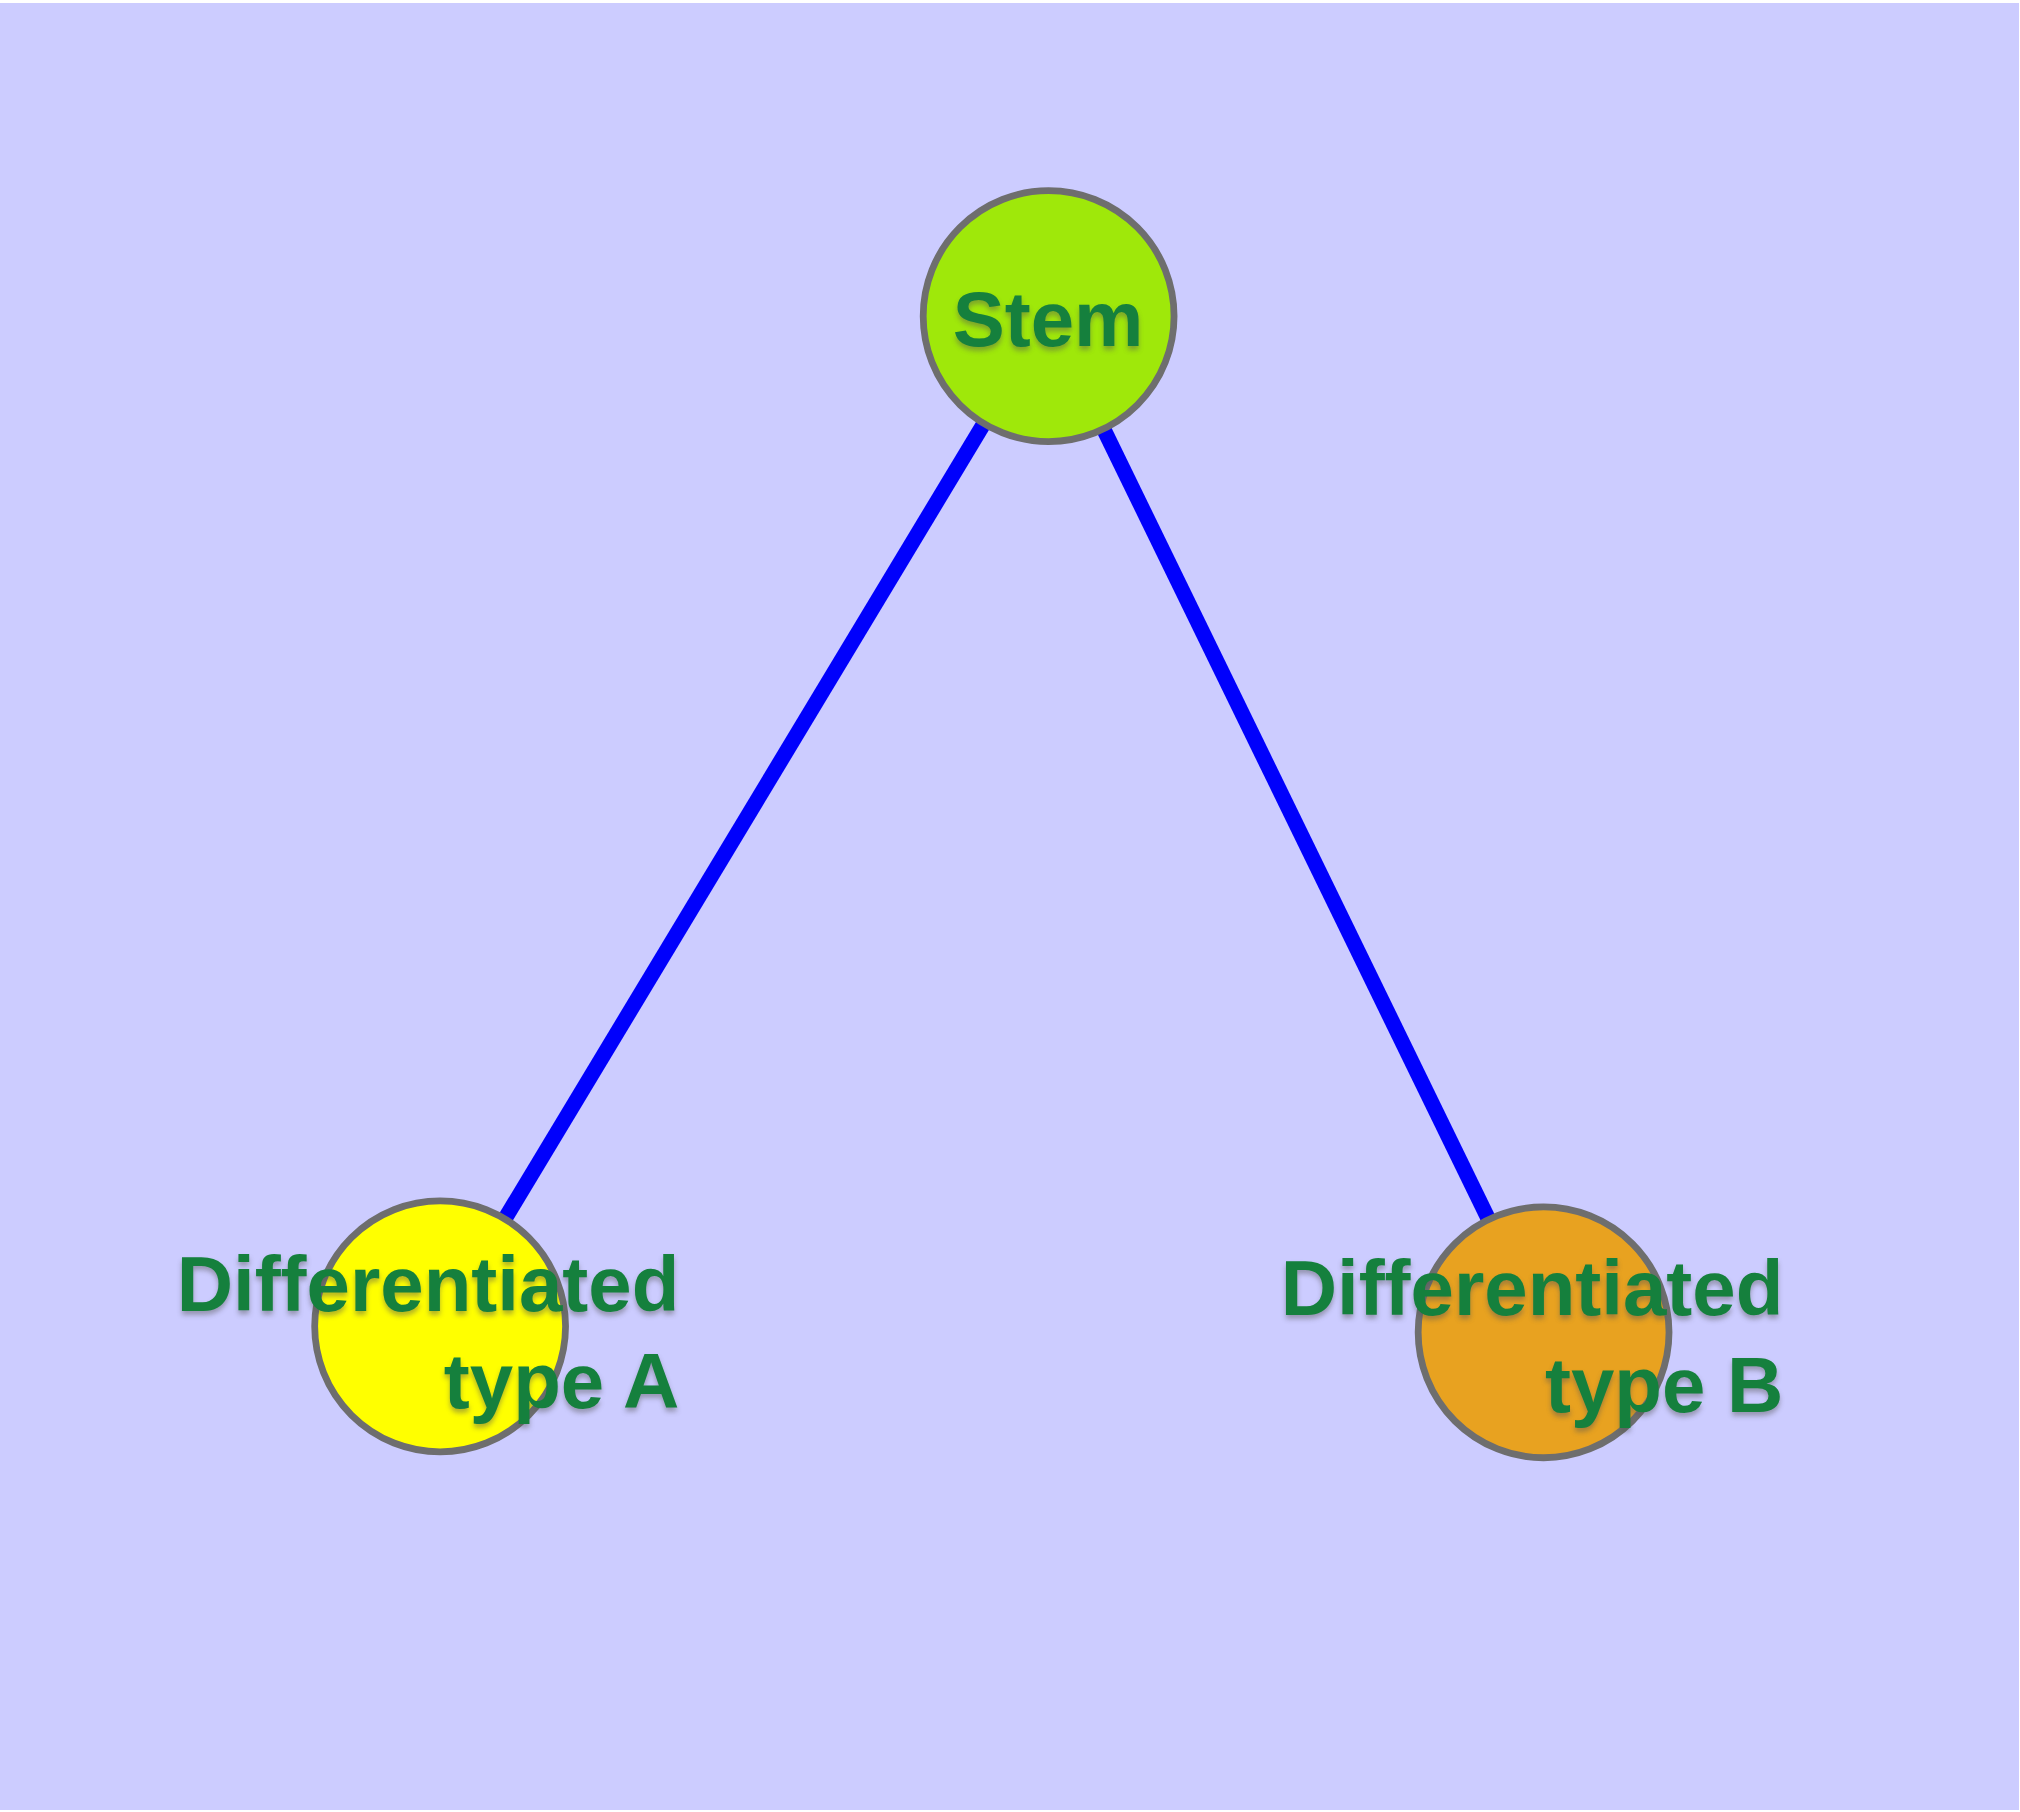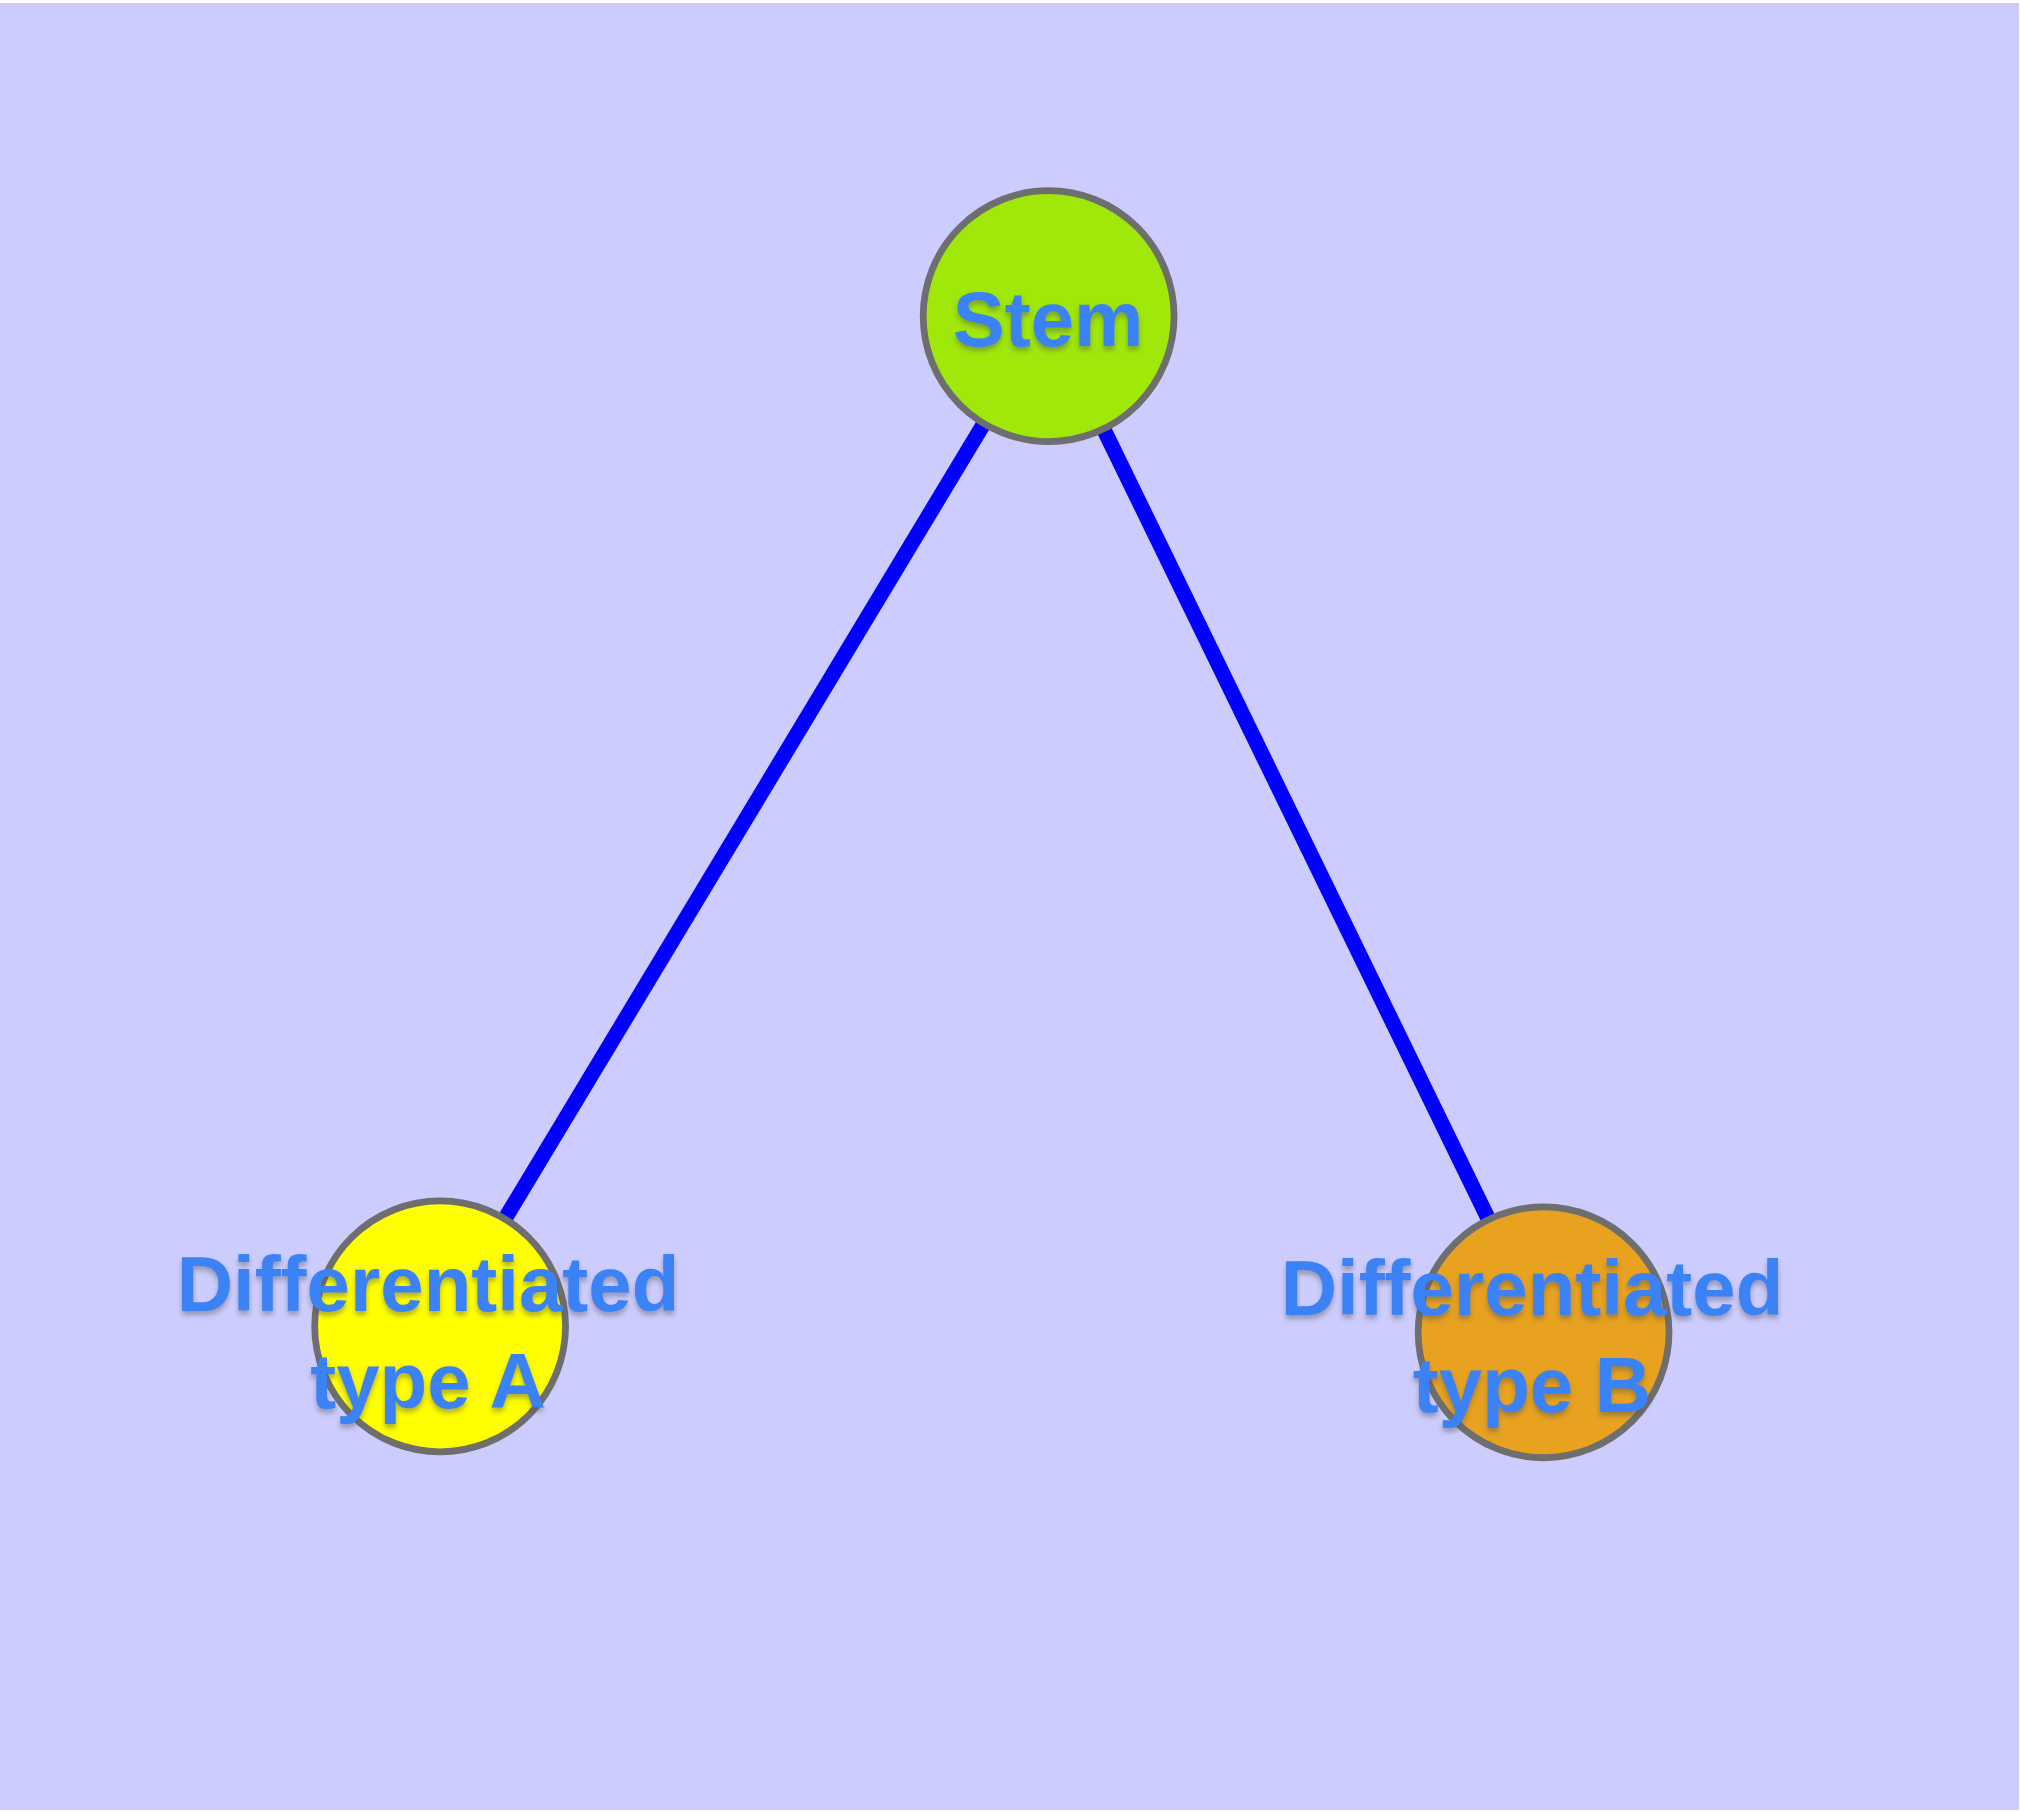--- a/index.html
+++ b/index.html
@@ -35,23 +35,23 @@
     stroke: #6E6E6E;
     stroke-width: 8px;
   }
   .node-label {
     position: absolute;
     transform: translate(-50%, -50%);
     font-family: "Liberation Sans", sans-serif;
     font-weight: bold;
     font-size: 78px;
     line-height: 97px;
-    color: #3b82f6;
+    color: #15803d;
     white-space: pre-line;
-    text-align: center;
+    text-align: right;
     text-shadow: 0 4.2px 5.1px rgba(85, 85, 85, 0.45);
   }
 </style>
 </head>
 <body>
 
 <div class="canvas">
   <div class="plot-bg"></div>
 
   <svg class="graph-svg" width="2021" height="1812" viewBox="0 0 2384 2138">

